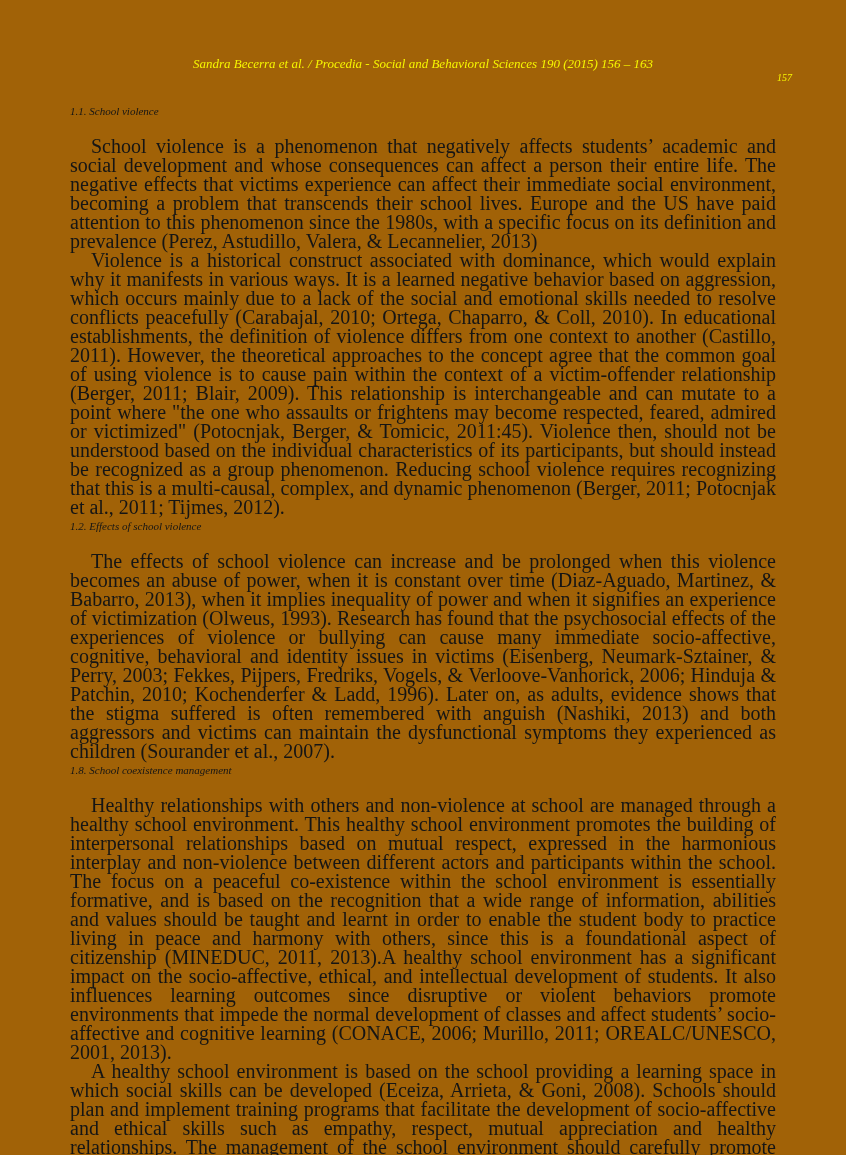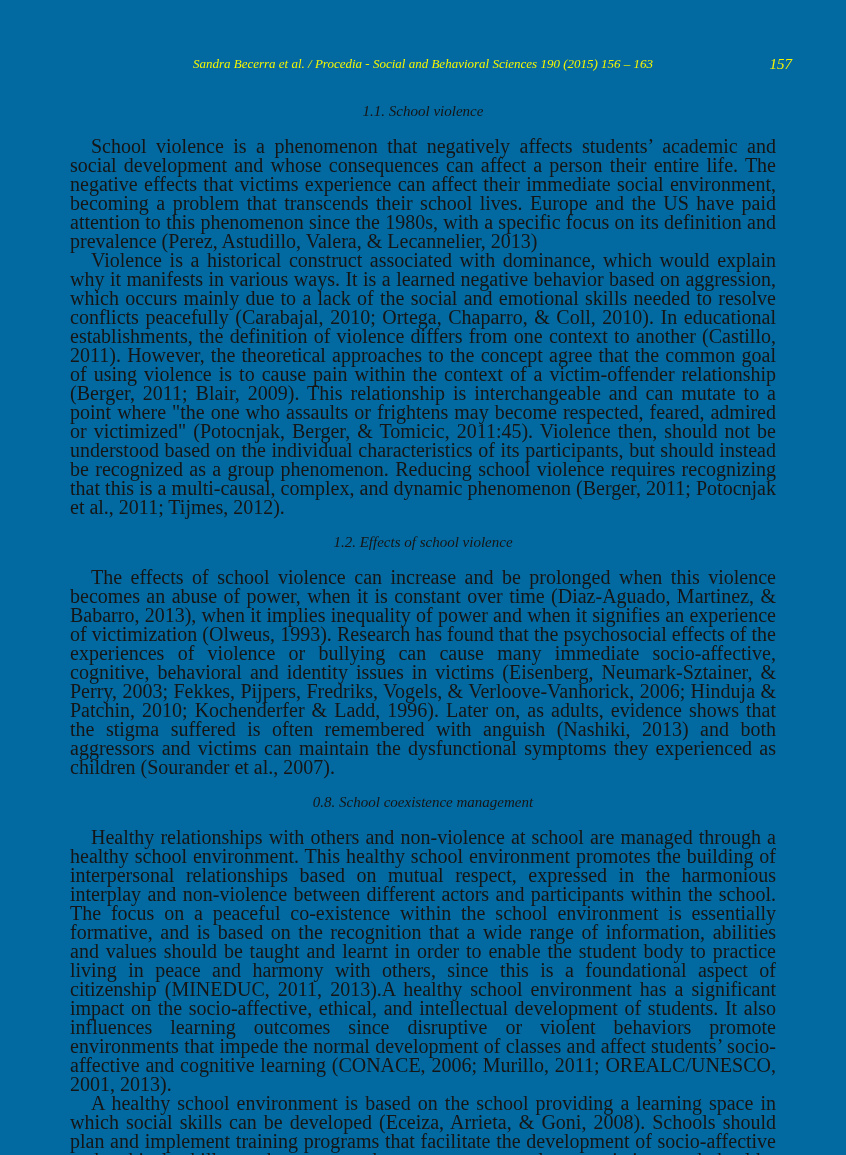--- a/index.html
+++ b/index.html
@@ -4,63 +4,62 @@
 <style>
   html, body {
     margin: 0;
     padding: 0;
     background: #ffffff;
   }
   .page {
     position: relative;
     width: 846px;
     height: 1155px;
-    background: #0369a1;
+    background: #a16207;
     overflow: hidden;
     font-family: "Liberation Serif", "DejaVu Serif", serif;
     color: #151515;
   }
   .running-header {
     position: absolute;
     top: 56px;
     left: 70px;
     width: 706px;
     height: 18px;
     font-style: italic;
     font-size: 13px;
     line-height: 16px;
     color: #f6f600;
     text-align: center;
     white-space: nowrap;
   }
   .page-number {
     position: absolute;
-    top: 0;
+    top: 14px;
     right: -16px;
     font-style: italic;
-    font-size: 15px;
+    font-size: 10px;
     color: #f6f600;
   }
   .content {
     position: absolute;
     top: 102px;
     left: 70px;
     width: 706px;
   }
   .section + .section {
-    margin-top: 16px;
+    margin-top: 0;
   }
   .section-heading {
     margin: 0 0 16px 0;
-    font-size: 15px;
+    font-size: 11px;
     line-height: 19px;
     font-weight: normal;
     font-style: italic;
     color: #151515;
-    text-align: center;
   }
   .para {
     margin: 0;
     font-size: 20px;
     line-height: 19px;
     text-align: justify;
     text-indent: 21px;
     color: #151515;
   }
 </style>
@@ -81,19 +80,19 @@
       <p class="para">School violence is a phenomenon that negatively affects students’ academic and social development and whose consequences can affect a person their entire life. The negative effects that victims experience can affect their immediate social environment, becoming a problem that transcends their school lives. Europe and the US have paid attention to this phenomenon since the 1980s, with a specific focus on its definition and prevalence (Perez, Astudillo, Valera, &amp; Lecannelier, 2013)</p>
       <p class="para">Violence is a historical construct associated with dominance, which would explain why it manifests in various ways. It is a learned negative behavior based on aggression, which occurs mainly due to a lack of the social and emotional skills needed to resolve conflicts peacefully (Carabajal, 2010; Ortega, Chaparro, &amp; Coll, 2010). In educational establishments, the definition of violence differs from one context to another (Castillo, 2011). However, the theoretical approaches to the concept agree that the common goal of using violence is to cause pain within the context of a victim-offender relationship (Berger, 2011; Blair, 2009). This relationship is interchangeable and can mutate to a point where "the one who assaults or frightens may become respected, feared, admired or victimized" (Potocnjak, Berger, &amp; Tomicic, 2011:45). Violence then, should not be understood based on the individual characteristics of its participants, but should instead be recognized as a group phenomenon. Reducing school violence requires recognizing that this is a multi-causal, complex, and dynamic phenomenon (Berger, 2011; Potocnjak et al., 2011; Tijmes, 2012).</p>
     </section>
 
     <section class="section">
       <h2 class="section-heading">1.2. Effects of school violence</h2>
       <p class="para">The effects of school violence can increase and be prolonged when this violence becomes an abuse of power, when it is constant over time (Diaz-Aguado, Martinez, &amp; Babarro, 2013),  when it implies inequality of power and when it signifies an experience of victimization (Olweus, 1993). Research has found that the psychosocial effects of the experiences of violence or bullying can cause many immediate socio-affective, cognitive, behavioral and identity issues in victims (Eisenberg, Neumark-Sztainer, &amp; Perry, 2003; Fekkes, Pijpers, Fredriks, Vogels, &amp; Verloove-Vanhorick, 2006; Hinduja &amp; Patchin, 2010; Kochenderfer &amp; Ladd, 1996). Later on, as adults, evidence shows that the stigma suffered is often remembered with anguish (Nashiki, 2013) and both aggressors and victims can maintain the dysfunctional symptoms they experienced as children (Sourander et al., 2007).</p>
     </section>
 
     <section class="section">
-      <h2 class="section-heading">0.8. School coexistence management</h2>
+      <h2 class="section-heading">1.8. School coexistence management</h2>
       <p class="para">Healthy relationships with others and non-violence at school are managed through a healthy school environment. This healthy school environment promotes the building of interpersonal relationships based on mutual respect, expressed in the harmonious interplay and non-violence between different actors and participants within the school. The focus on a peaceful co-existence within the school environment is essentially formative, and is based on the recognition that a wide range of information, abilities and values should be taught and learnt in order to enable the student body to practice living in peace and harmony with others, since this is a foundational aspect of citizenship (MINEDUC, 2011, 2013).A healthy school environment has a significant impact on the socio-affective, ethical, and intellectual development of students. It also influences learning outcomes since disruptive or violent behaviors promote environments that impede the normal development of classes and affect students’ socio-affective and cognitive learning (CONACE, 2006; Murillo, 2011; OREALC/UNESCO, 2001, 2013).</p>
       <p class="para">A healthy school environment is based on the school providing a learning space in which social skills can be developed (Eceiza, Arrieta, &amp; Goni, 2008). Schools should plan and implement training programs that facilitate the development of socio-affective and ethical skills such as empathy, respect, mutual appreciation and healthy relationships. The management of the school environment should carefully promote positive classroom settings that enhance the social and emotional development of each of its members (Sanchez &amp; Cerezo, 2011). The assumption is that the central aspect of education consists of socio-affective and ethical learning, as an essential contribution to civic education (Banz, 2008).</p>
     </section>
 
   </main>
 </div>
 
 </body></html>

